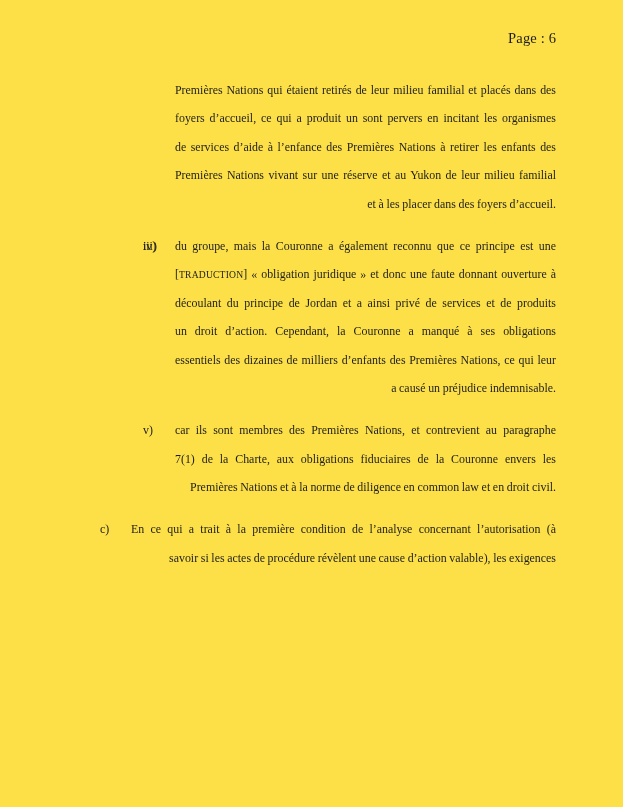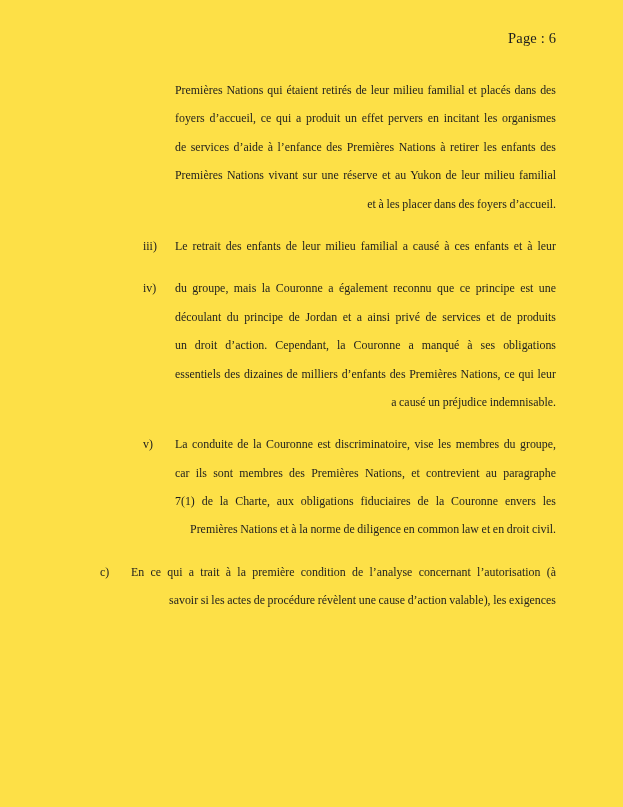--- a/index.html
+++ b/index.html
@@ -71,40 +71,39 @@
   }
 </style>
 </head>
 <body>
 
 <div class="page">
   <div class="page-number">Page : 6</div>
   <main class="doc-body" id="doc-body">
       <div class="para list">
         <div class="line justify">Premières Nations qui étaient retirés de leur milieu familial et placés dans des</div>
-        <div class="line justify">foyers d’accueil, ce qui a produit un effet pervers en incitant les organismes</div>
+        <div class="line justify">foyers d’accueil, ce qui a produit un sont pervers en incitant les organismes</div>
         <div class="line justify">de services d’aide à l’enfance des Premières Nations à retirer les enfants des</div>
         <div class="line justify">Premières Nations vivant sur une réserve et au Yukon de leur milieu familial</div>
         <div class="line last">et à les placer dans des foyers d’accueil.</div>
       </div>
       <div class="para list">
         <span class="marker">iii)</span>
-        <div class="line justify">Le retrait des enfants de leur milieu familial a causé à ces enfants et à leur</div>
       </div>
       <div class="para list">
         <span class="marker">iv)</span>
         <div class="line justify">du groupe, mais la Couronne a également reconnu que ce principe est une</div>
+        <div class="line justify">[<span class="sc">TRADUCTION</span>] « obligation juridique » et donc une faute donnant ouverture à</div>
         <div class="line justify">découlant du principe de Jordan et a ainsi privé de services et de produits</div>
         <div class="line justify">un droit d’action. Cependant, la Couronne a manqué à ses obligations</div>
         <div class="line justify">essentiels des dizaines de milliers d’enfants des Premières Nations, ce qui leur</div>
         <div class="line last">a causé un préjudice indemnisable.</div>
       </div>
       <div class="para list">
         <span class="marker">v)</span>
-        <div class="line justify">La conduite de la Couronne est discriminatoire, vise les membres du groupe,</div>
         <div class="line justify">car ils sont membres des Premières Nations, et contrevient au paragraphe</div>
         <div class="line justify">7(1) de la Charte, aux obligations fiduciaires de la Couronne envers les</div>
         <div class="line last">Premières Nations et à la norme de diligence en common law et en droit civil.</div>
       </div>
       <div class="para outer">
         <span class="marker">c)</span>
         <div class="line justify">En ce qui a trait à la première condition de l’analyse concernant l’autorisation (à</div>
         <div class="line last">savoir si les actes de procédure révèlent une cause d’action valable), les exigences</div>
       </div>
     </main>

